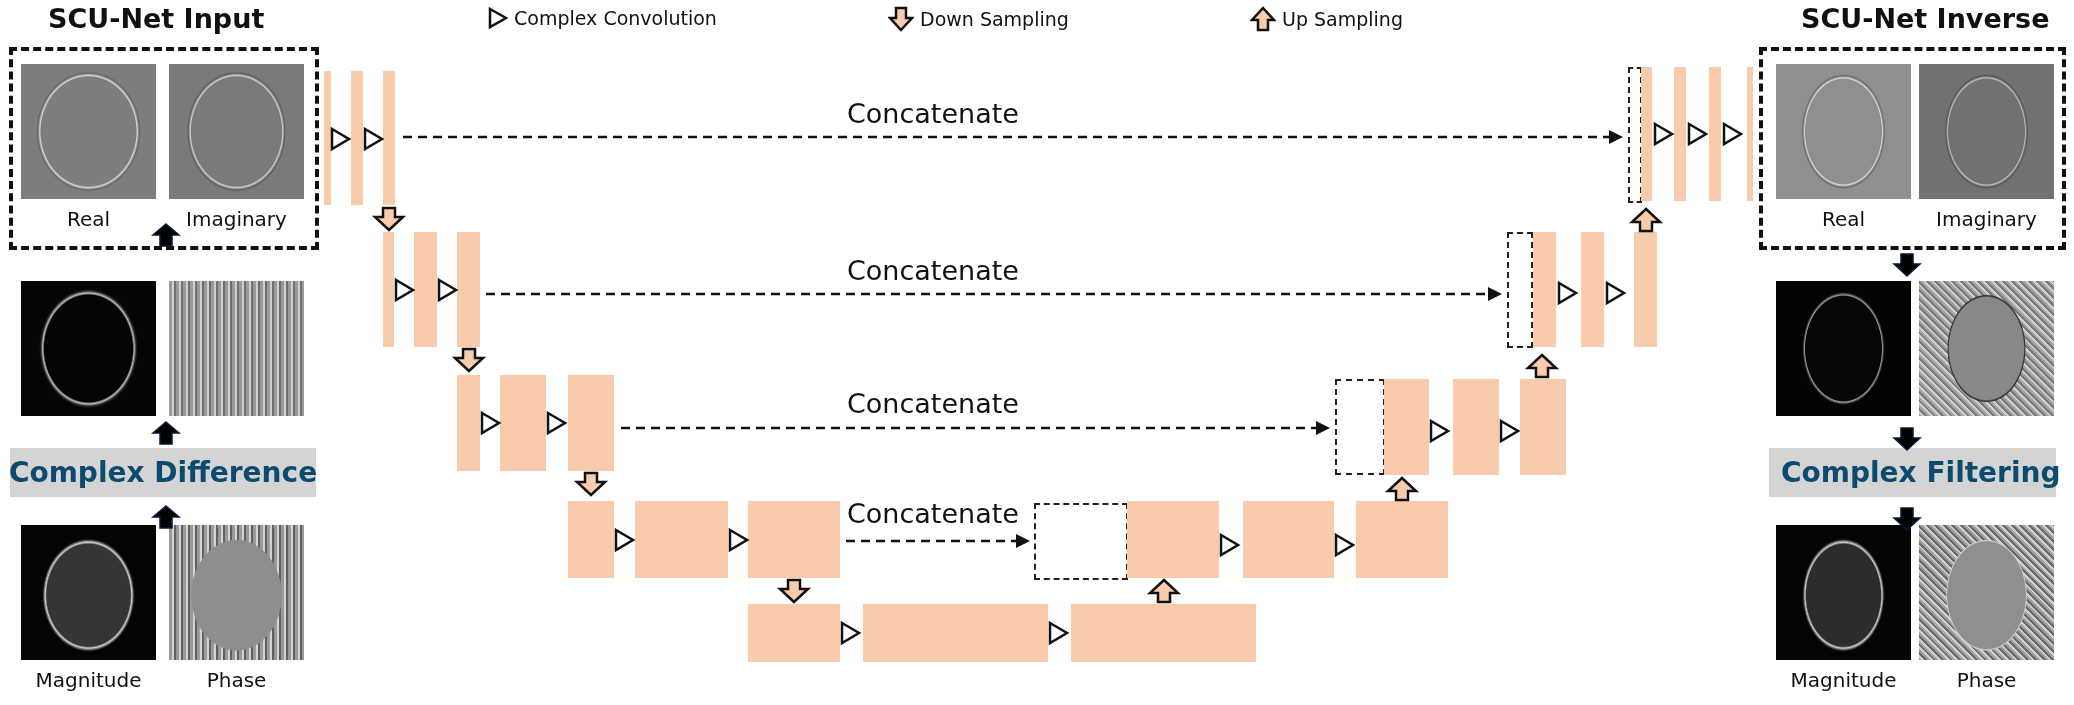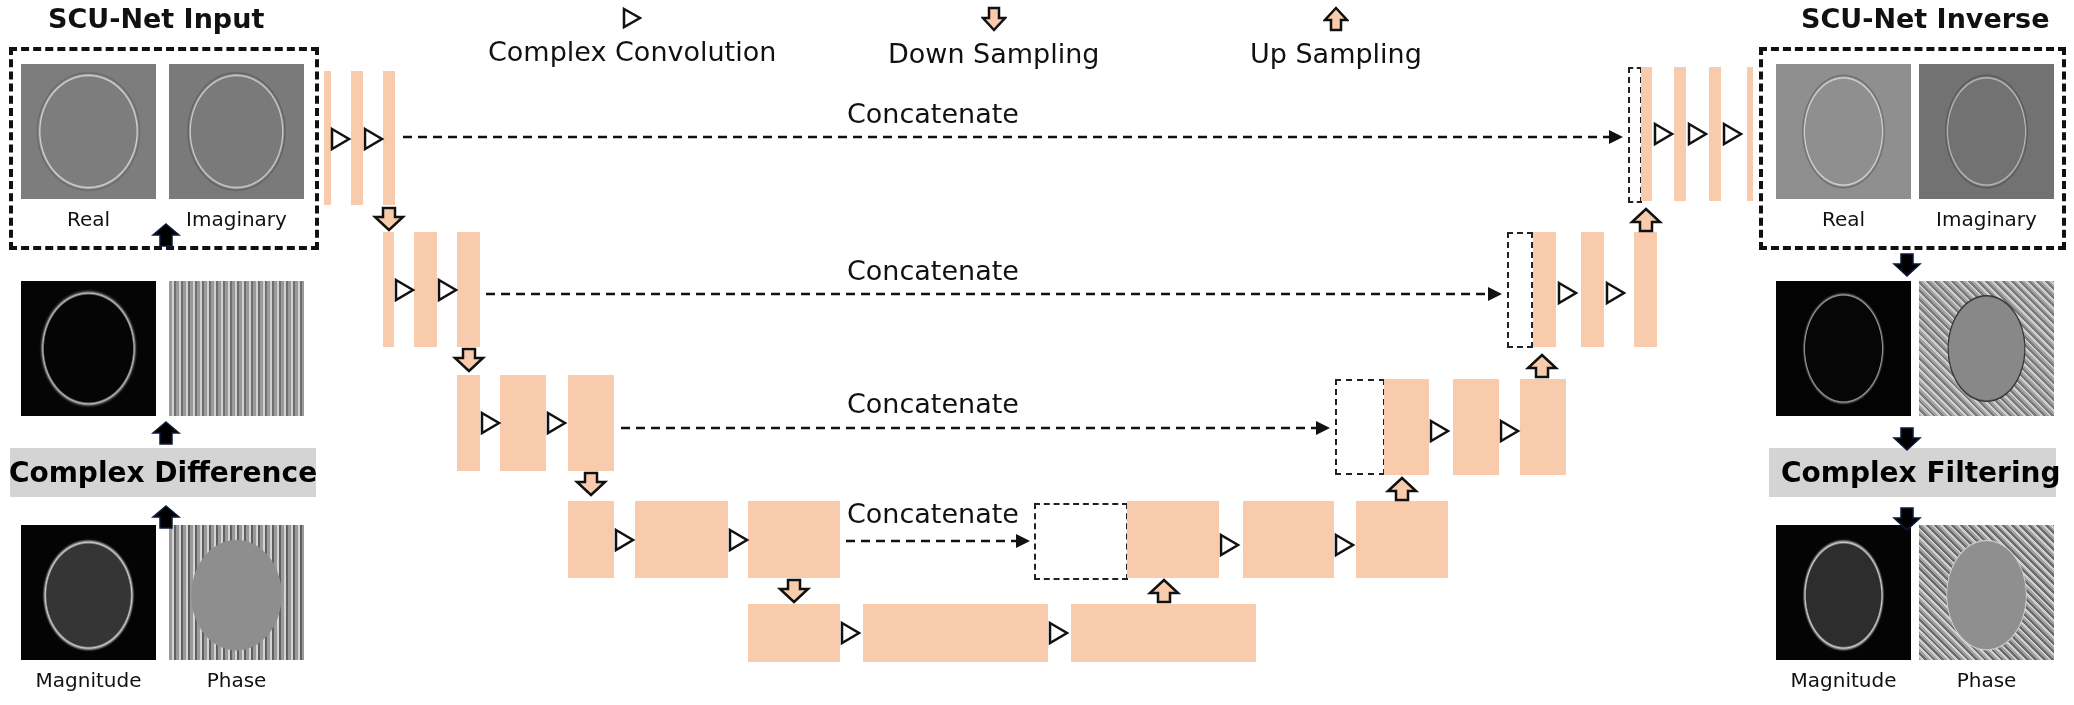--- a/index.html
+++ b/index.html
@@ -3,26 +3,26 @@
 <meta charset="utf-8">
 <style>
   html,body{margin:0;padding:0;background:#fff;}
   #stage{position:relative;width:2074px;height:705px;overflow:hidden;background:#fff;font-family:"DejaVu Sans","Liberation Sans",sans-serif;color:#111;}
   .abs{position:absolute;}
   .title{font-weight:bold;font-size:27px;white-space:nowrap;}
   .lbl{font-size:20px;white-space:nowrap;text-align:center;}
   .dashbox{border:4px dashed #111;box-sizing:border-box;}
   .img{position:absolute;overflow:hidden;}
   .band{background:#d4d4d4;}
-  .band span{color:#000000;font-weight:bold;font-size:28px;white-space:nowrap;}
+  .band span{color:#0c4a6e;font-weight:bold;font-size:28px;white-space:nowrap;}
   .bar{position:absolute;background:#f8cbad;}
   .cbox{position:absolute;border:2px dashed #222;box-sizing:border-box;}
   .concat{position:absolute;font-size:27px;white-space:nowrap;}
   svg{position:absolute;left:0;top:0;}
-  .legend{position:absolute;font-size:27px;white-space:nowrap;display:flex;align-items:center;gap:6px;flex-direction:column;}
+  .legend{position:absolute;font-size:19px;white-space:nowrap;display:flex;align-items:center;gap:6px;}
 </style>
 </head>
 <body>
 
 <div id="stage">
 
   <div class="legend" style="left:488px;top:6px;">
     <svg width="20" height="24" style="position:static">
         <polygon points="2,3 18,12 2,21" fill="#fff" stroke="#111" stroke-width="2.5"></polygon>
       </svg>

